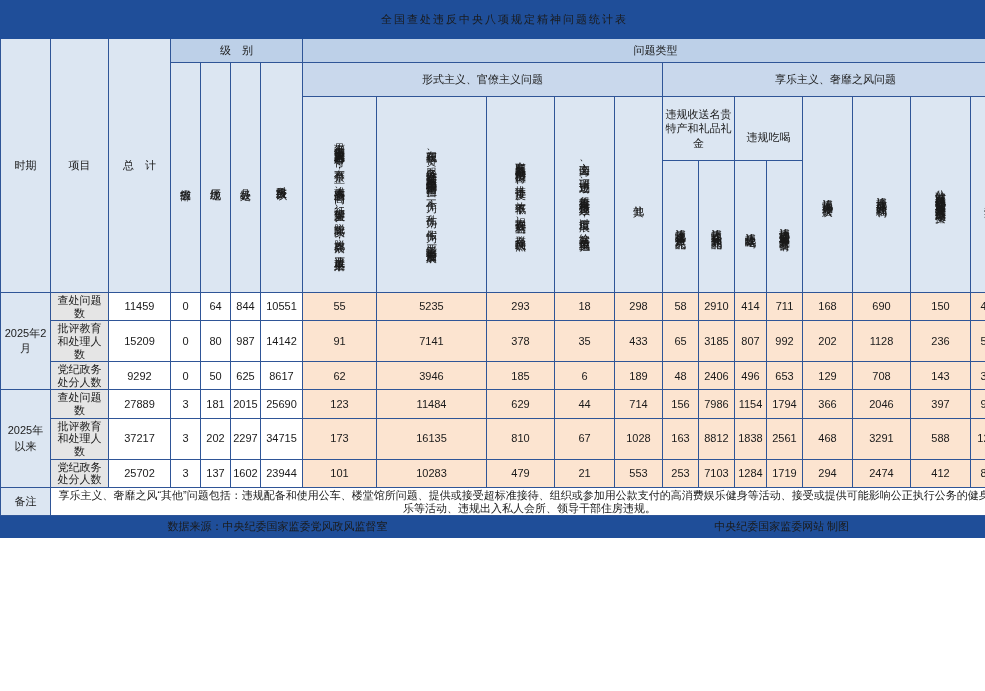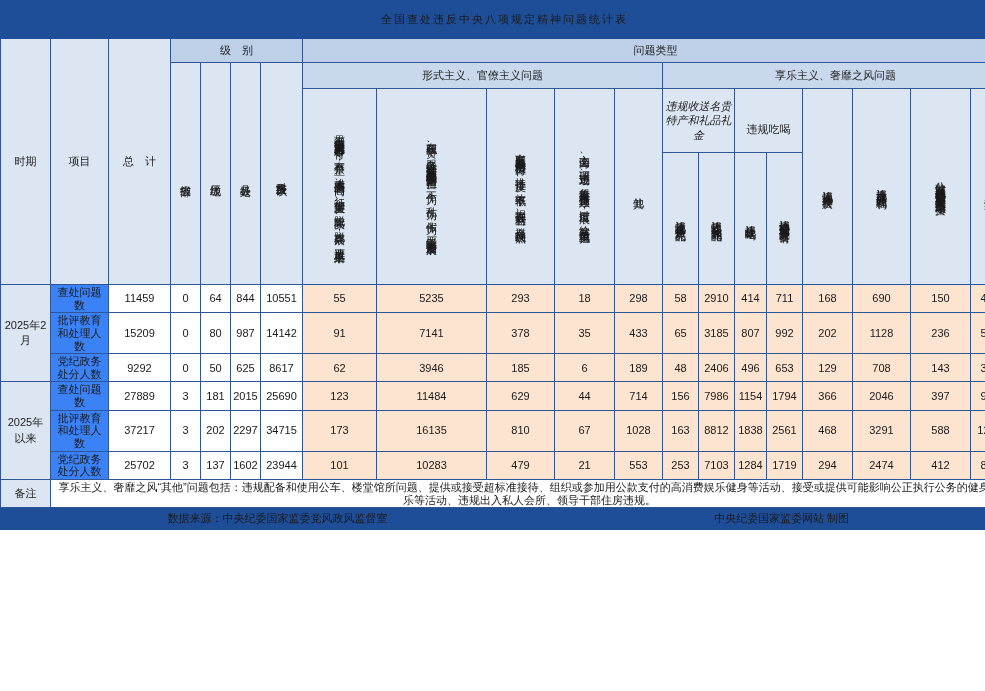--- a/index.html
+++ b/index.html
@@ -85,21 +85,21 @@
   }
   
   .period {
     background: #dce6f2;
     font-weight: bold;
     font-size: 12px;
     color: #12243d;
     width: 50px;
   }
   .rowlabel {
-    background: #3b82f6;
+    background: #e5e5e5;
     font-weight: bold;
     font-size: 11.5px;
     color: #1a1a1a;
   }
   .val {
     background: #ffffff;
     font-size: 12px;
     margin-top: 16px;
   }
   .val-tan {
@@ -172,32 +172,32 @@
     <td class="hdr-blue" colspan="4" style="height:24px">级　别</td>
     <td class="hdr-blue" colspan="13">问题类型</td>
   </tr>
 
   <tr>
     <td class="hdr-col-v" rowspan="3"><span class="vert-short">省部级</span></td>
     <td class="hdr-col-v" rowspan="3"><span class="vert-short">地厅级</span></td>
     <td class="hdr-col-v" rowspan="3"><span class="vert-short">县处级</span></td>
     <td class="hdr-col-v" rowspan="3"><span class="vert-short">乡科级及以下</span></td>
 
-    <td class="hdr-blue-light" colspan="5" style="height:26px">形式主义、官僚主义问题</td>
+    <td class="hdr-blue-light" colspan="5" style="height:34px">形式主义、官僚主义问题</td>
     <td class="hdr-blue-light" colspan="8">享乐主义、奢靡之风问题</td>
   </tr>
 
   <tr>
     <td class="hdr-col-v" rowspan="2"><span class="vert">贯彻党中央重大决策部署有令不行、有禁不止，或者表态多调门高、行动少落实差、脱离实际、脱离群众，造成严重后果</span></td>
     <td class="hdr-col-v" rowspan="2"><span class="vert">在履职尽责、服务经济社会发展和生态环境保护方面不担当、不作为、乱作为、假作为，严重影响高质量发展</span></td>
     <td class="hdr-col-v" rowspan="2"><span class="vert">在联系服务群众中消极应付、推诿扯皮、效率低下、损害群众利益、群众反映强烈</span></td>
     <td class="hdr-col-v" rowspan="2"><span class="vert">文山会海、调研走过场、督查检查考核过多过频、过度留痕，给基层造成重负担</span></td>
     <td class="hdr-col-v" rowspan="2"><span class="vert-short">其他</span></td>
 
-    <td class="hdr-col-v" colspan="2" style="height:64px"><span style="display:inline-block;line-height:1.3;font-style:italic;">违规收送名贵特产和礼品礼金</span></td>
+    <td class="hdr-col-v" colspan="2" style="height:64px"><span style="display:inline-block;line-height:1.3;">违规收送名贵特产和礼品礼金</span></td>
     <td class="hdr-col-v" colspan="2"><span style="display:inline-block;line-height:1.3;margin-top:18px;">违规吃喝</span></td>
 
     <td class="hdr-col-v" rowspan="2"><span class="vert">违规操办婚丧喜庆</span></td>
     <td class="hdr-col-v" rowspan="2"><span class="vert">违规发放津补贴或福利</span></td>
     <td class="hdr-col-v" rowspan="2"><span class="vert">公款旅游以及违规接受管理和服务对象等旅游活动安排</span></td>
     <td class="hdr-col-v" rowspan="2"><span class="vert-short">其他</span></td>
   </tr>
 
   <tr>
     <td class="hdr-col-v" style="height:132px"><span class="vert">违规收送名贵特产类礼品</span></td>

